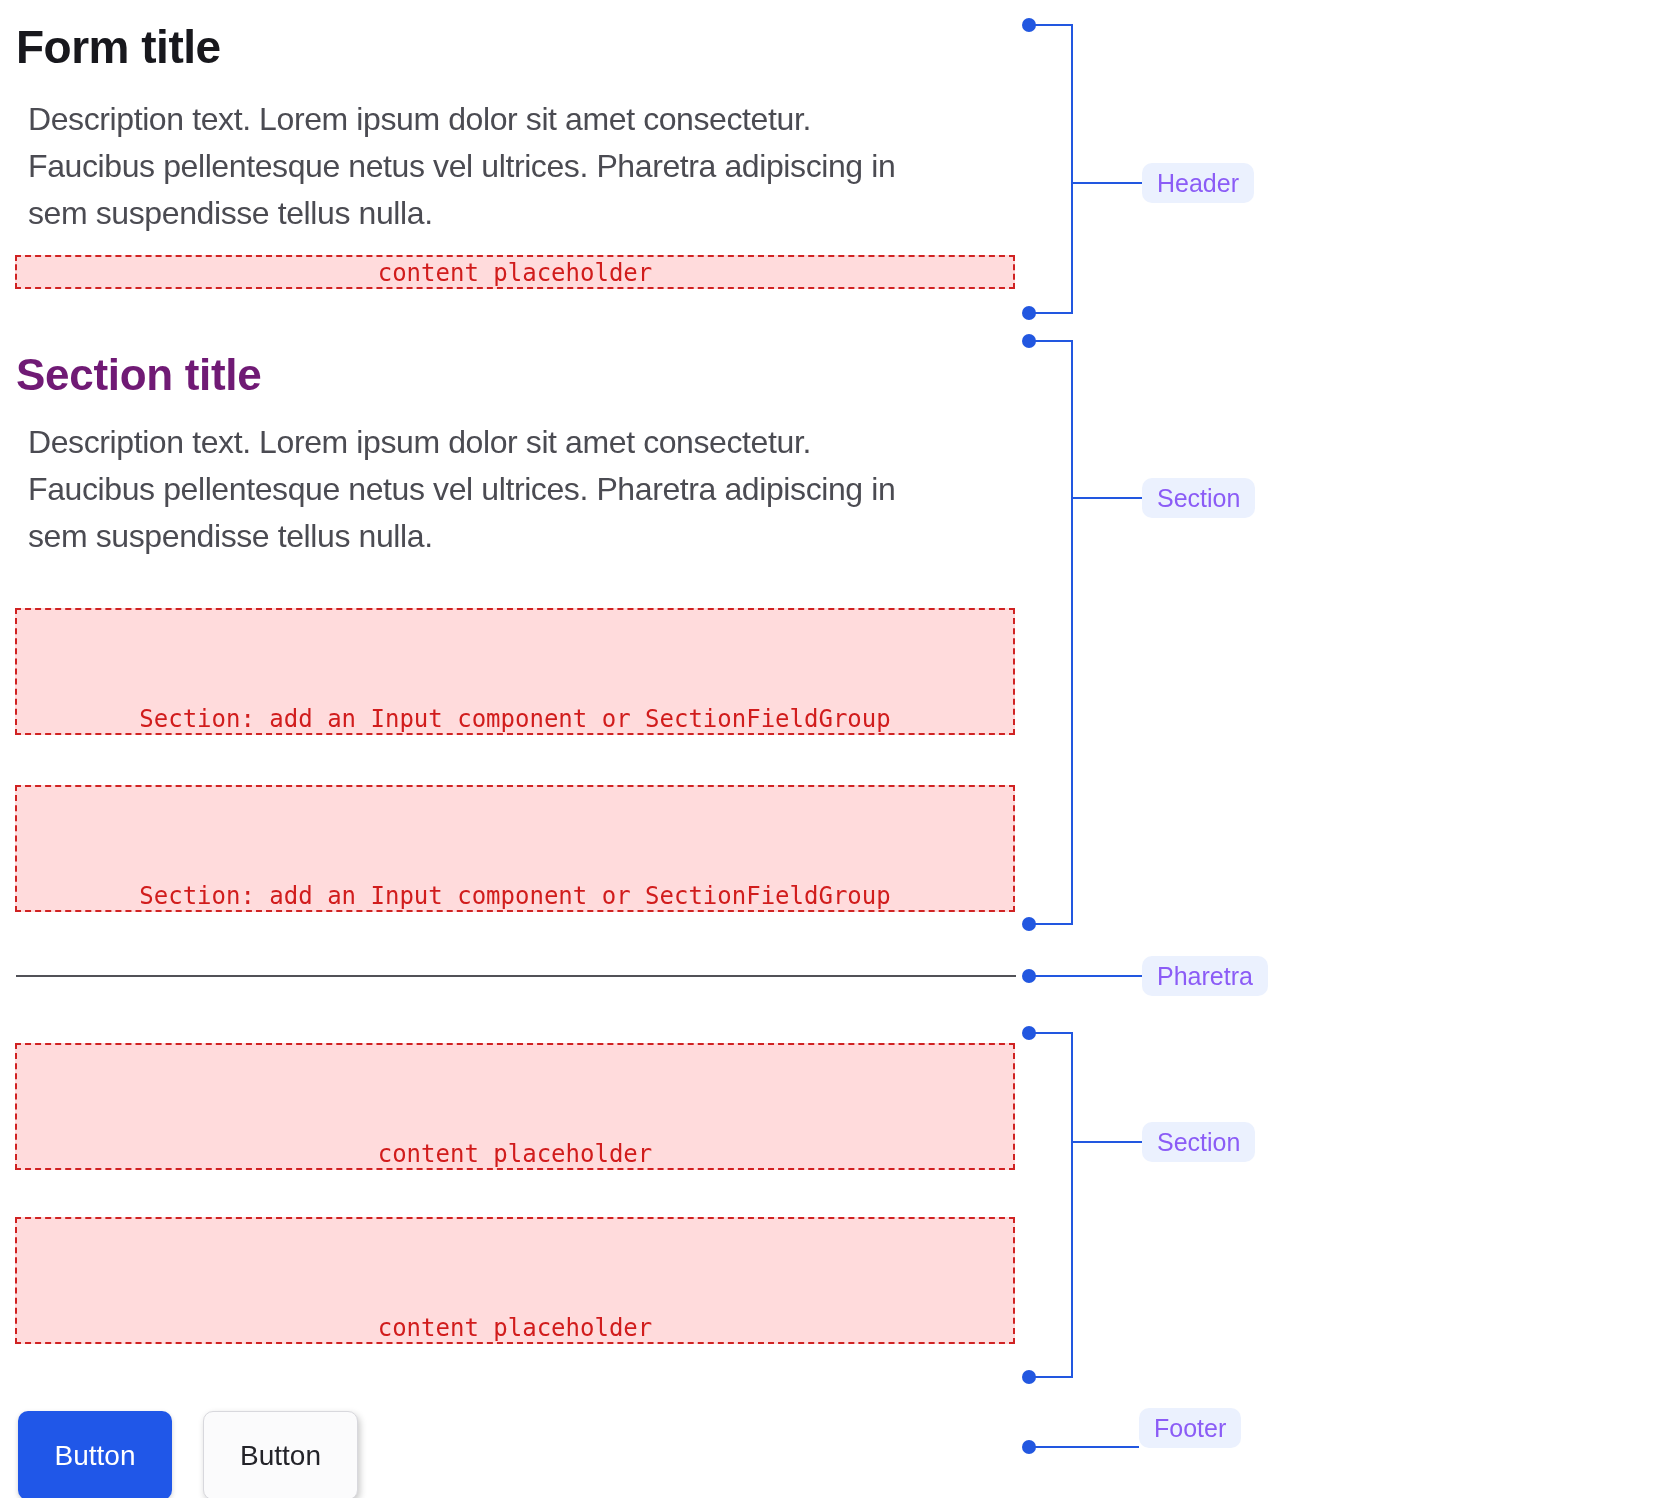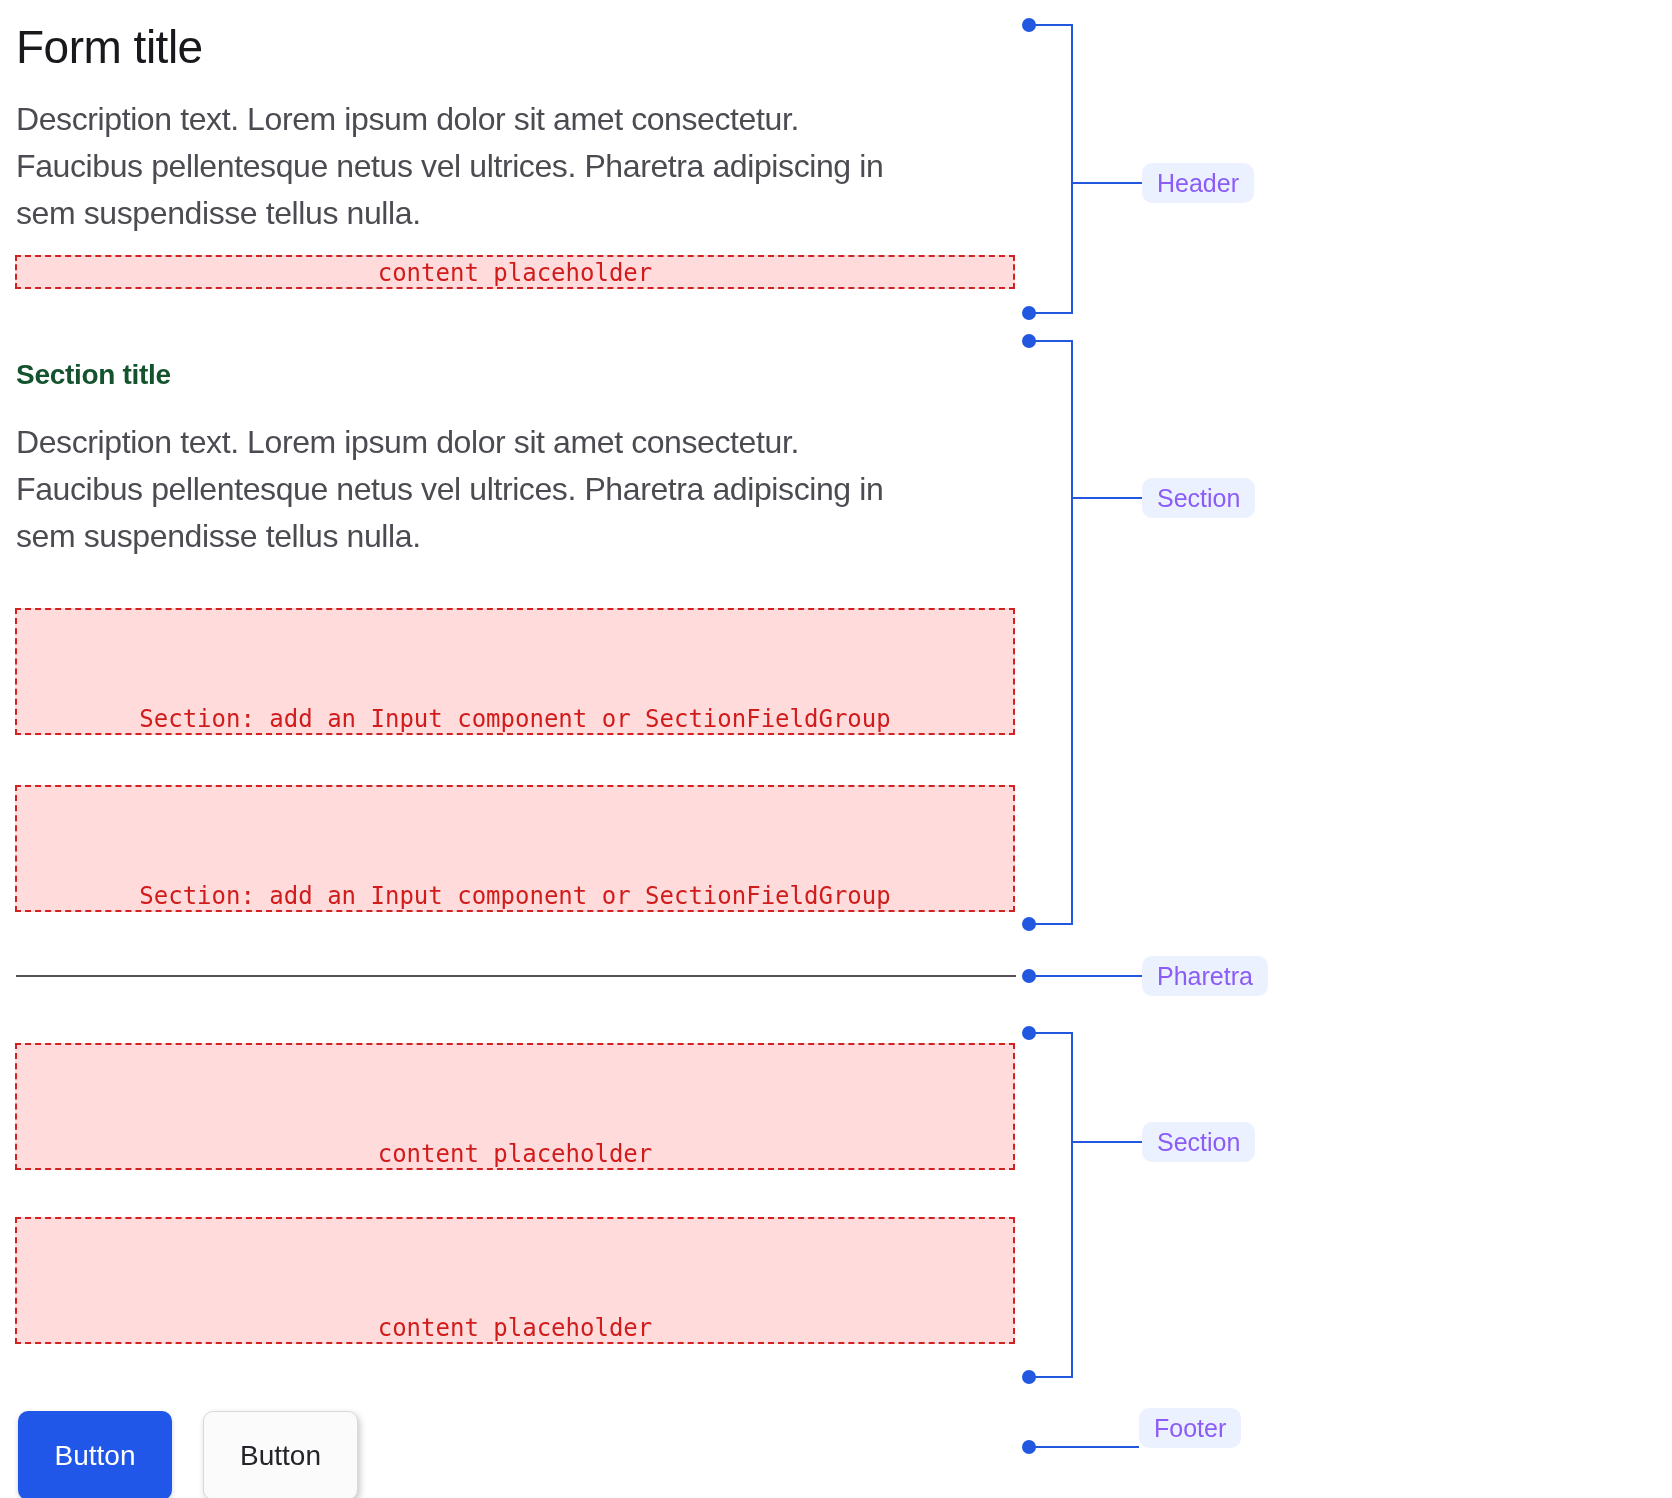--- a/index.html
+++ b/index.html
@@ -3,28 +3,28 @@
 <meta charset="utf-8">
 <style>
   html,body{margin:0;padding:0;background:#ffffff;}
   .canvas{
     position:relative;width:1672px;height:1498px;overflow:hidden;background:#ffffff;
     font-family:"Liberation Sans",sans-serif;
   }
   .abs{position:absolute;}
   
   .form-title{
-    left:16px;top:18px;font-size:46px;font-weight:400;color:#18181D;
+    left:16px;top:18px;font-size:46px;font-weight:700;color:#18181D;
     letter-spacing:-0.5px;line-height:58px;white-space:nowrap;
   }
   .section-title{
-    left:16px;top:350px;font-size:28px;font-weight:700;color:#14532d;
+    left:16px;top:350px;font-size:44px;font-weight:700;color:#701a75;
     letter-spacing:-0.3px;line-height:50px;white-space:nowrap;
   }
-  .desc{left:16px;width:1010px;color:#4B4B52;font-size:32px;line-height:47px;letter-spacing:-0.4px;}
+  .desc{left:28px;width:1010px;color:#4B4B52;font-size:32px;line-height:47px;letter-spacing:-0.4px;}
   .desc div{white-space:nowrap;}
   .desc-1{top:96px;}
   .desc-2{top:419px;}
   
   .ph{
     left:15px;width:1000px;box-sizing:border-box;
     background:#FFDBDC;border:2px dashed #D02222;
     display:flex;align-items:flex-end;justify-content:center;
     font-family:"DejaVu Sans Mono",monospace;font-size:24px;color:#D11C1C;
     text-align:center;

